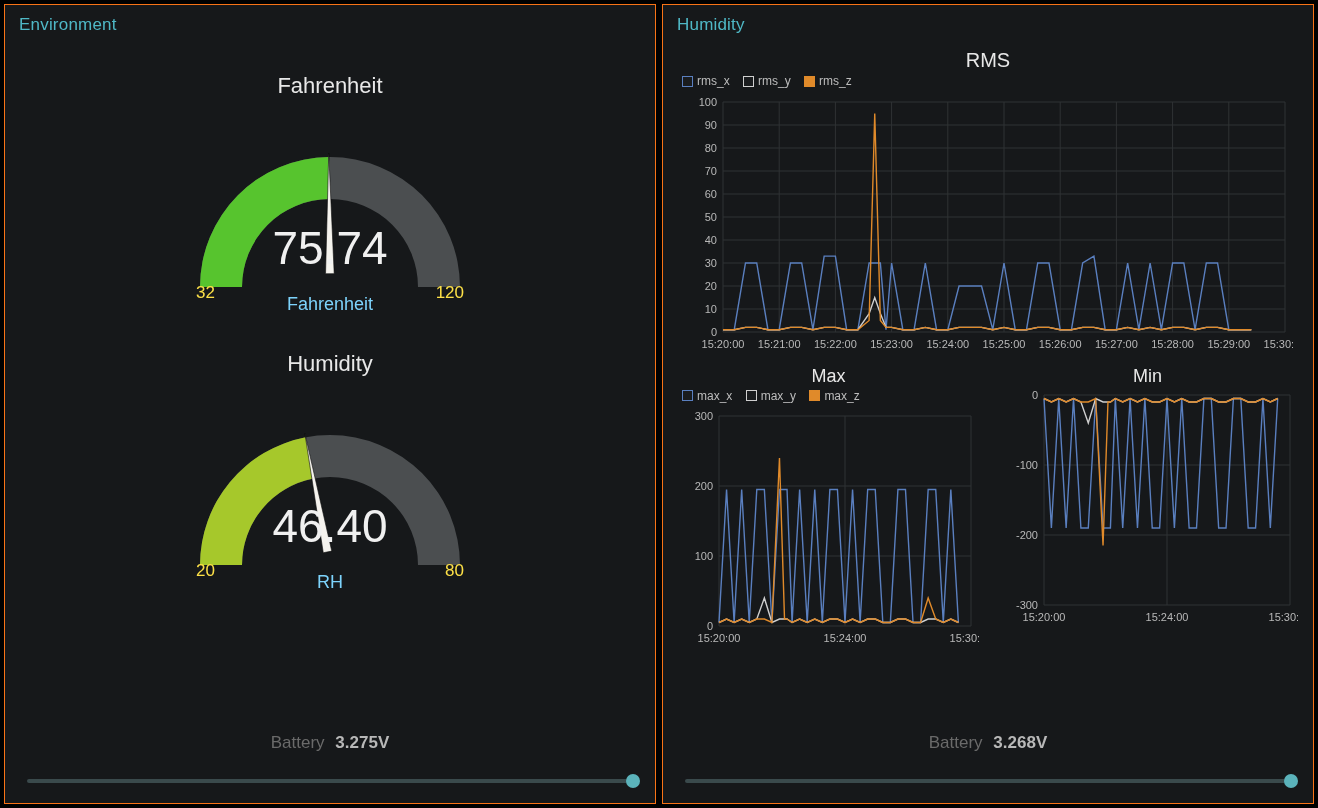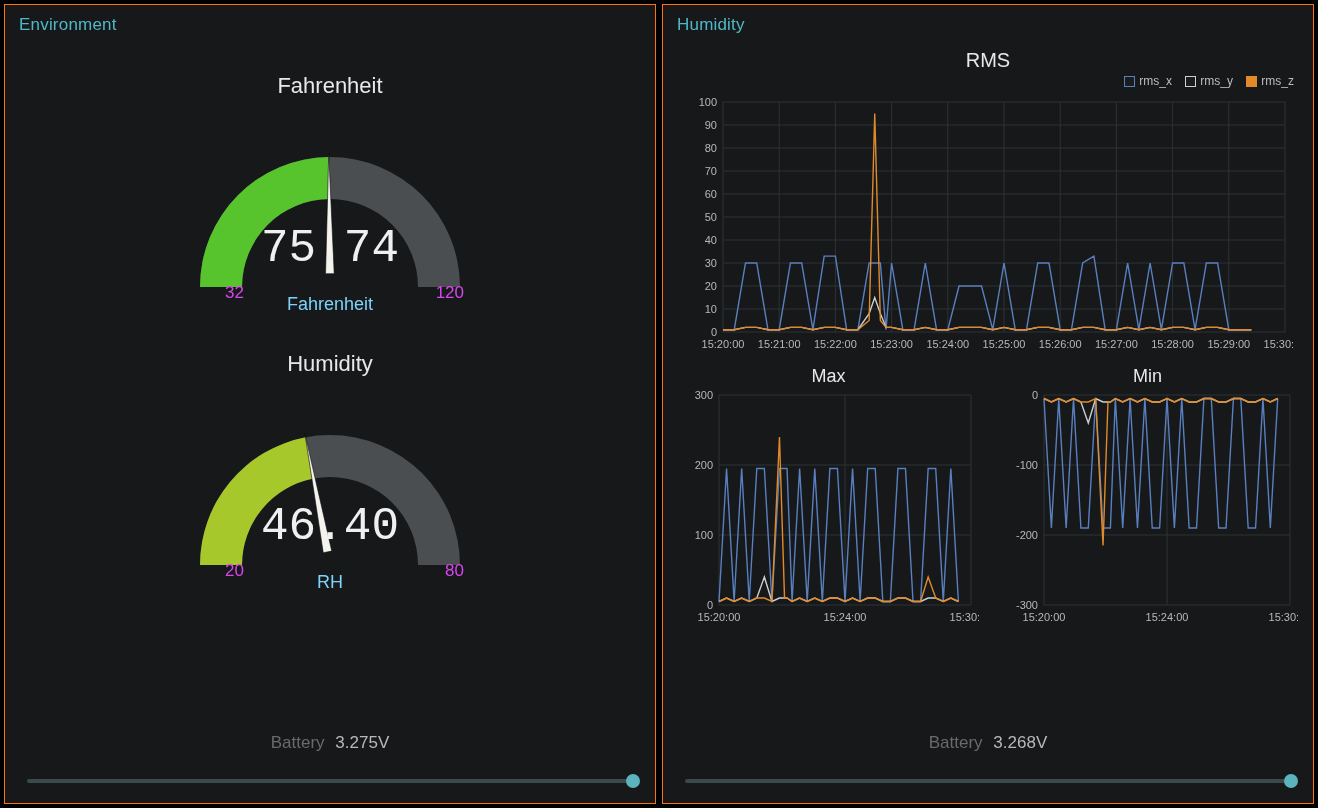--- a/index.html
+++ b/index.html
@@ -61,28 +61,26 @@
     display: block;
   }
   .gauge-value {
     position: absolute;
     left: 0; right: 0;
     bottom: 22px;
     text-align: center;
     font-size: 46px;
     font-weight: 300;
     color: #f0f0f0;
-    font-family: Liberation Mono, monospace;
   }
   .gauge-min, .gauge-max {
     position: absolute;
     bottom: -6px;
     font-size: 17px;
-    color: #d946ef;
-    margin-left: 29px;
+    color: #fde047;
   }
   .gauge-min { left: 16px; }
   .gauge-max { right: 16px; }
   .gauge-unit {
     position: absolute;
     left: 0; right: 0;
     bottom: -18px;
     text-align: center;
     font-size: 18px;
     color: #7dd3fc;
@@ -90,21 +88,21 @@
   }
   .battery-line {
     text-align: center;
     color: #6a6a6a;
     font-size: 17px;
     font-weight: 300;
     margin-top: 18px;
   }
   .battery-line .bv {
     color: #b8b8b8;
-    font-weight: 400;
+    font-weight: 700;
     margin-left: 6px;
   }
 
   .slider-track {
     position: relative;
     height: 4px;
     background: #3a4a4c;
     border-radius: 2px;
     margin: 26px 8px 4px 8px;
   }
@@ -126,21 +124,21 @@
   }
   .chart-title {
     text-align: center;
     color: #e8e8e8;
     font-size: 20px;
     font-weight: 300;
     margin-top: 6px;
     margin-bottom: 2px;
   }
   .legend-row {
-    text-align: right;
+    text-align: left;
     font-size: 12px;
     color: #bdbdbd;
     margin-bottom: 6px;
   }
   .legend-item {
     display: inline-flex;
     align-items: center;
     gap: 4px;
     margin: 0 5px;
   }
@@ -289,20 +287,34 @@
             <text x="602" y="252" text-anchor="middle" class="axis-text">15:30:00</text>
             <path d="M40 233.7 L51.24 233.7 L62.480000000000004 167 L73.72 167 L84.96000000000001 233.7 L96.2 233.7 L107.44 167 L118.67999999999999 167 L129.92000000000002 233.7 L141.16 160.1 L152.4 160.1 L163.64000000000001 233.7 L174.88 233.7 L186.12 167 L191.74 167 L197.35999999999999 167 L202.98 233.7 L208.6 167 L219.84 233.7 L231.07999999999998 233.7 L242.32 167 L253.56 233.7 L264.8 233.7 L276.04 190 L287.28000000000003 190 L298.52 190 L309.76 233.7 L321 167 L332.24 233.7 L343.48 233.7 L354.71999999999997 167 L365.96 167 L377.2 233.7 L388.44 233.7 L399.68 167 L410.91999999999996 160.1 L422.15999999999997 233.7 L433.4 233.7 L444.64 167 L455.88 233.7 L467.12 167 L478.36 233.7 L489.6 167 L500.84 167 L512.08 233.7 L523.3199999999999 167 L534.5600000000001 167 L545.8 233.7 L557.04 233.7 L568.2800000000001 233.7 " fill="none" stroke="#5a7fbf" stroke-width="1.4"></path>
             <path d="M40 233.7 L51.24 233.7 L62.480000000000004 231.4 L73.72 231.4 L84.96000000000001 233.7 L96.2 233.7 L107.44 231.4 L118.67999999999999 231.4 L129.92000000000002 233.7 L141.16 231.4 L152.4 231.4 L163.64000000000001 233.7 L174.88 233.7 L186.12 217.60000000000002 L191.74 201.5 L197.35999999999999 217.60000000000002 L202.98 231.4 L208.6 231.4 L219.84 233.7 L231.07999999999998 233.7 L242.32 231.4 L253.56 233.7 L264.8 233.7 L276.04 231.4 L287.28000000000003 231.4 L298.52 231.4 L309.76 233.7 L321 231.4 L332.24 233.7 L343.48 233.7 L354.71999999999997 231.4 L365.96 231.4 L377.2 233.7 L388.44 233.7 L399.68 231.4 L410.91999999999996 231.4 L422.15999999999997 233.7 L433.4 233.7 L444.64 231.4 L455.88 233.7 L467.12 231.4 L478.36 233.7 L489.6 231.4 L500.84 231.4 L512.08 233.7 L523.3199999999999 231.4 L534.5600000000001 231.4 L545.8 233.7 L557.04 233.7 L568.2800000000001 233.7 " fill="none" stroke="#cfcfcf" stroke-width="1.4"></path>
             <path d="M40 233.7 L51.24 233.7 L62.480000000000004 231.4 L73.72 231.4 L84.96000000000001 233.7 L96.2 233.7 L107.44 231.4 L118.67999999999999 231.4 L129.92000000000002 233.7 L141.16 231.4 L152.4 231.4 L163.64000000000001 233.7 L174.88 233.7 L186.12 224.5 L191.74 17.50000000000001 L197.35999999999999 224.5 L202.98 231.4 L208.6 231.4 L219.84 233.7 L231.07999999999998 233.7 L242.32 231.4 L253.56 233.7 L264.8 233.7 L276.04 231.4 L287.28000000000003 231.4 L298.52 231.4 L309.76 233.7 L321 231.4 L332.24 233.7 L343.48 233.7 L354.71999999999997 231.4 L365.96 231.4 L377.2 233.7 L388.44 233.7 L399.68 231.4 L410.91999999999996 231.4 L422.15999999999997 233.7 L433.4 233.7 L444.64 231.4 L455.88 233.7 L467.12 231.4 L478.36 233.7 L489.6 231.4 L500.84 231.4 L512.08 233.7 L523.3199999999999 231.4 L534.5600000000001 231.4 L545.8 233.7 L557.04 233.7 L568.2800000000001 233.7 " fill="none" stroke="#e08a2a" stroke-width="1.4"></path>
           </svg>
       </div>
 
       <div class="two-charts">
         <div>
           <div class="chart-title" style="font-size:18px;">Max</div>
+          <div class="legend-row">
+            <span class="legend-item">
+                <span class="legend-sw" style="border-color:#5a7fbf"></span>
+                <span>max_x</span>
+              </span>
+            <span class="legend-item">
+                <span class="legend-sw" style="border-color:#cfcfcf"></span>
+                <span>max_y</span>
+              </span>
+            <span class="legend-item">
+                <span class="legend-sw" style="border-color:#e08a2a;background:#e08a2a"></span>
+                <span>max_z</span>
+              </span>
+          </div>
           <svg id="chart-max" class="chart-svg" width="300" height="240" viewBox="0 0 300 240">
               <line x1="40" x2="292" y1="216" y2="216" class="grid-line"></line>
               <text x="34" y="220" text-anchor="end" class="axis-text">0</text>
               <line x1="40" x2="292" y1="146.00000000000003" y2="146.00000000000003" class="grid-line"></line>
               <text x="34" y="150.00000000000003" text-anchor="end" class="axis-text">100</text>
               <line x1="40" x2="292" y1="76.00000000000001" y2="76.00000000000001" class="grid-line"></line>
               <text x="34" y="80.00000000000001" text-anchor="end" class="axis-text">200</text>
               <line x1="40" x2="292" y1="6" y2="6" class="grid-line"></line>
               <text x="34" y="10" text-anchor="end" class="axis-text">300</text>
               <line x1="40" x2="40" y1="6" y2="216" class="grid-line"></line>

